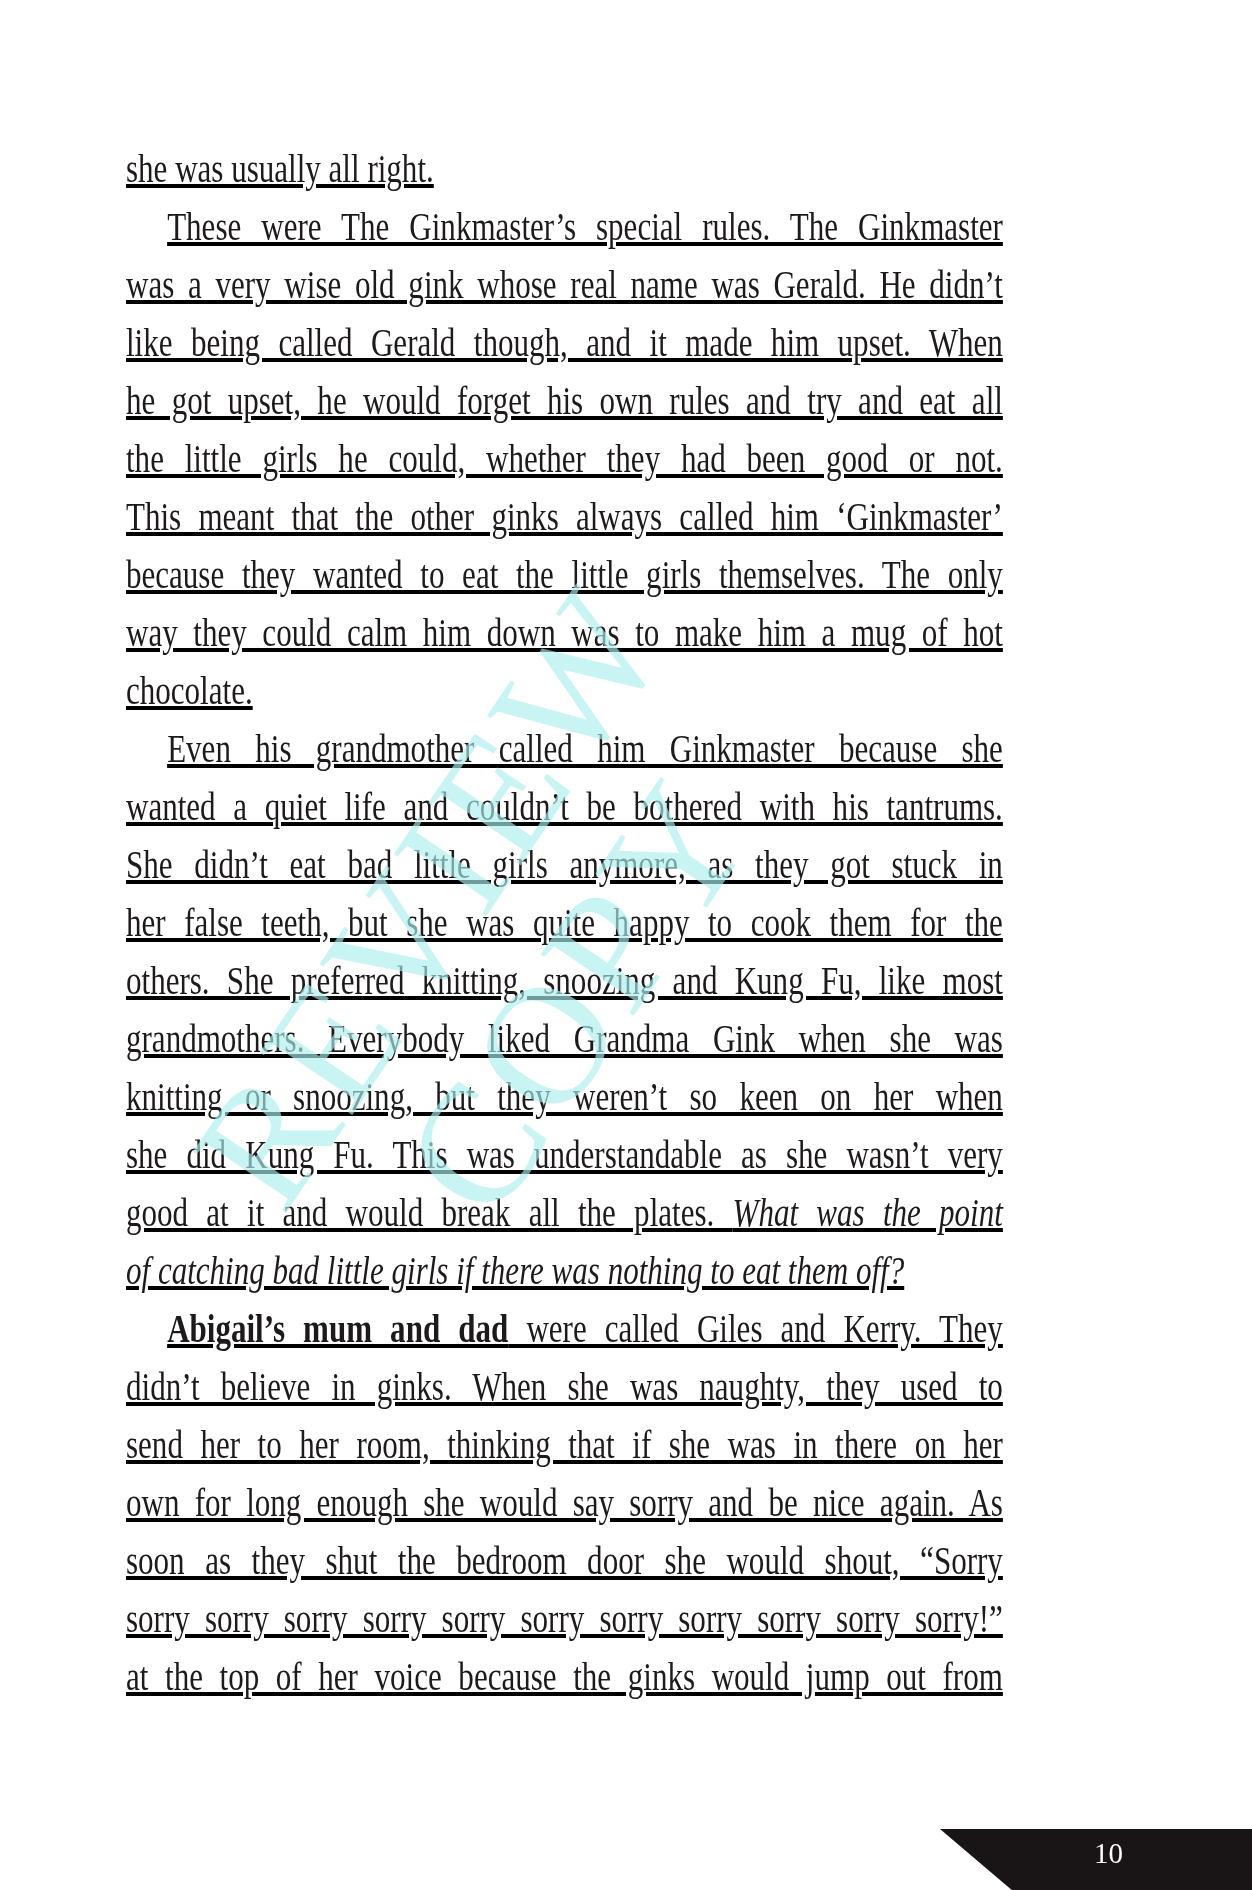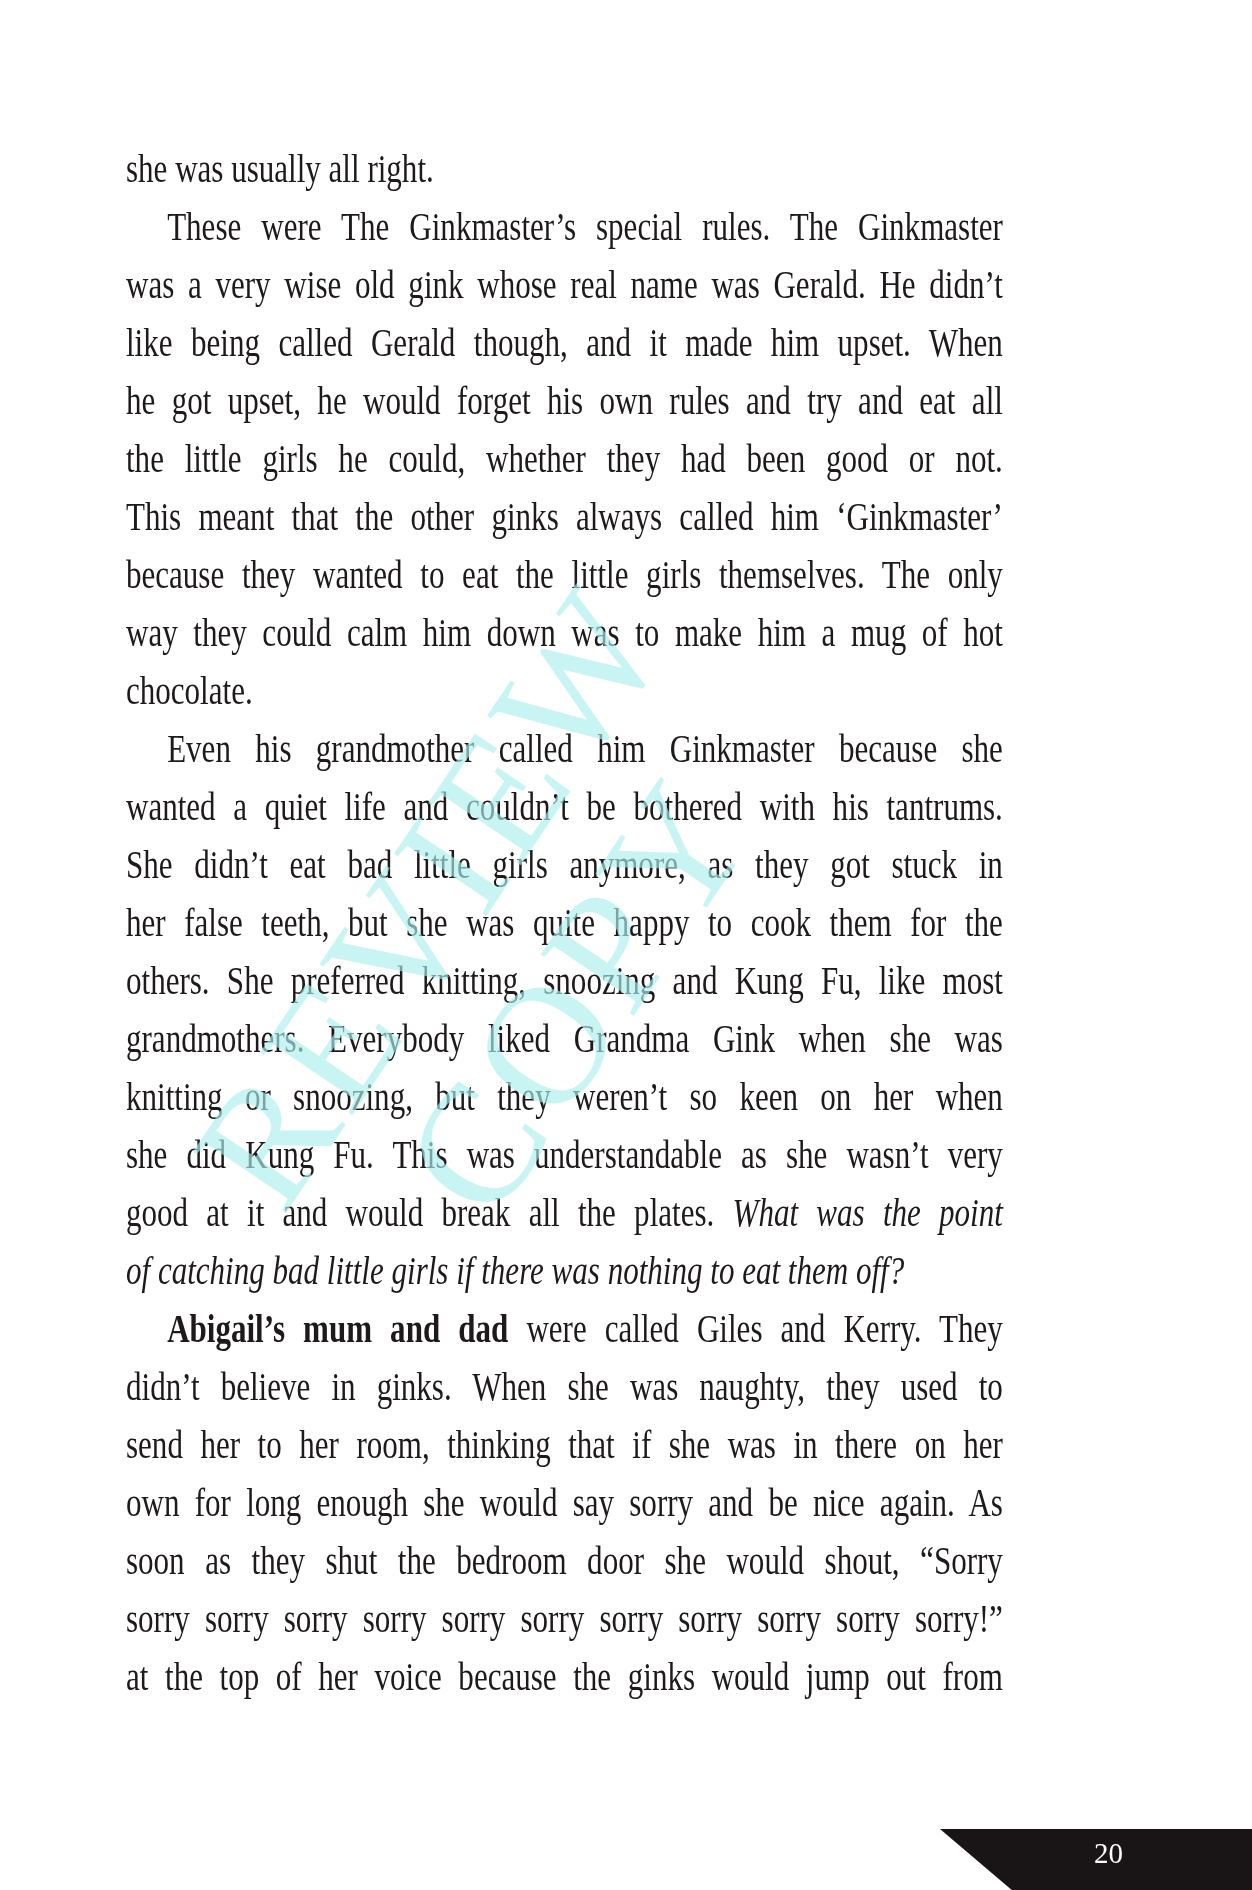--- a/index.html
+++ b/index.html
@@ -10,20 +10,21 @@
     background: #ffffff;
     overflow: hidden;
     font-family: "Liberation Serif", serif;
   }
   
   .text-col {
     position: absolute;
     left: 126px;
     top: 140px;
     width: 877px;
+    text-decoration: underline;
   }
   .text-inner {
     width: 1130px;
     transform: scaleX(0.776);
     transform-origin: 0 0;
     font-size: 40px;
     line-height: 58px;
     color: #1e1a1b;
   }
   .line {
@@ -109,16 +110,16 @@
         <div class="line"><span>at the top of her voice because the ginks would jump out from</span></div>
       </div>
   </div>
 
   <div class="watermark">
     <div>REVIEW</div>
     <div>COPY</div>
   </div>
 
   <div class="wedge">
-    <span class="pagenum">20</span>
+    <span class="pagenum">10</span>
   </div>
 
 </div>
 
 </body></html>

